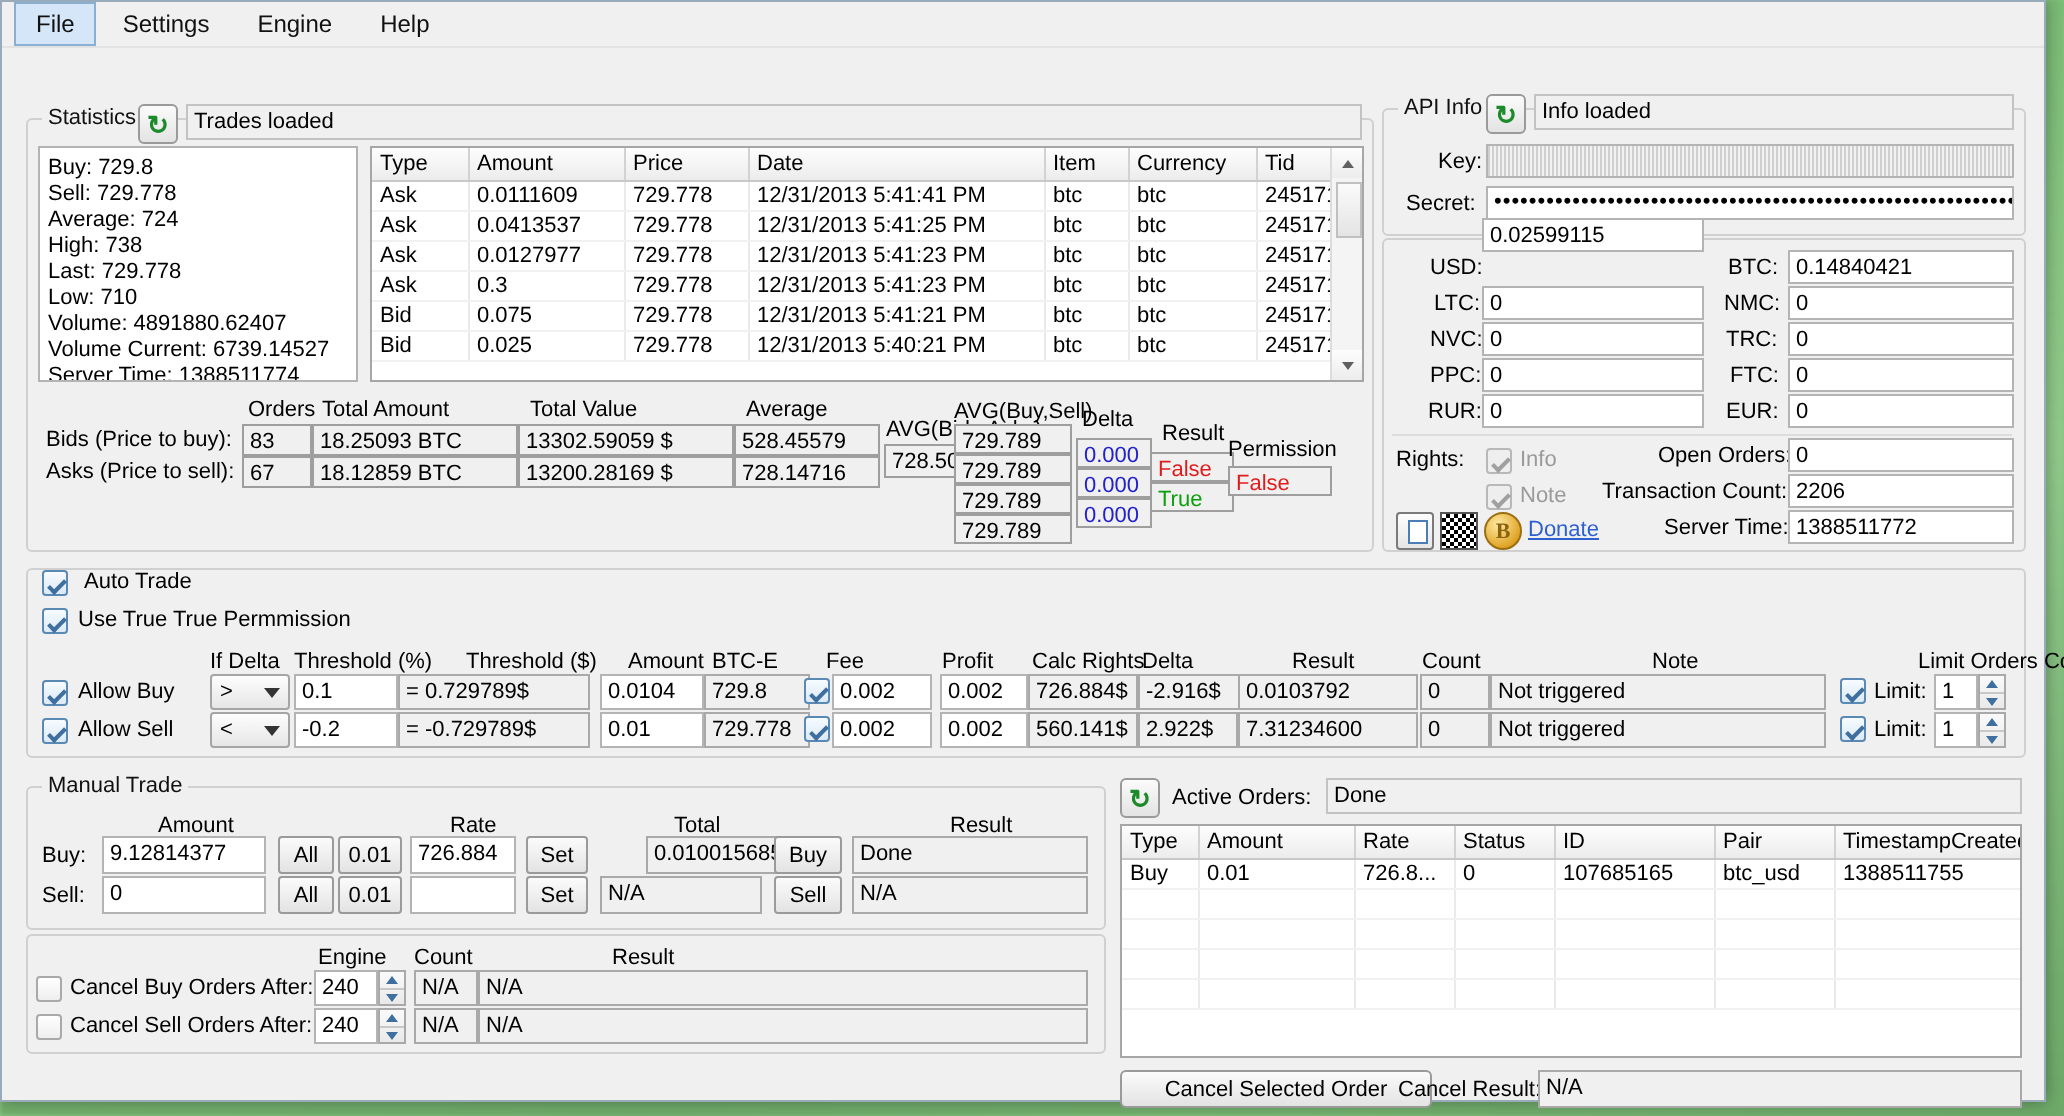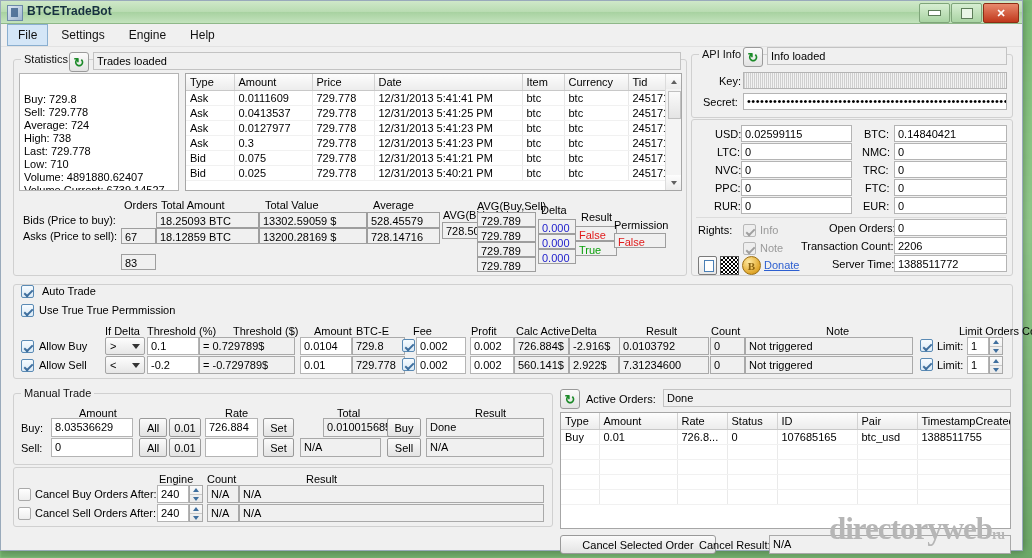--- a/index.html
+++ b/index.html
@@ -132,50 +132,37 @@
 <div class="desk-obj" style="left:616px;top:2px;width:22px;height:18px;background:#4e7a49;"></div>
 <div class="desk-obj" style="left:650px;top:6px;width:60px;height:9px;background:#5d8a57;"></div>
 <div class="desk-obj" style="left:730px;top:6px;width:40px;height:9px;background:#5d8a57;"></div>
 <div class="desk-obj" style="left:790px;top:6px;width:70px;height:9px;background:#5d8a57;"></div>
 <div class="desk-obj" style="left:290px;top:4px;width:40px;height:10px;background:#4f7d4a;"></div>
 <div class="desk-obj" style="left:345px;top:4px;width:30px;height:10px;background:#4f7d4a;"></div>
 <div class="desk-obj" style="left:390px;top:5px;width:22px;height:9px;background:#6a9a64;"></div>
 
 <div class="win">
 
-  <div class="titlebar">
-    <div class="tb-icon"></div>
-    <div class="tb-title">BTCETradeBot</div>
-    <div class="winbtns">
-      <div class="winbtn">
-          <i class="mn"></i>
-        </div>
-      <div class="winbtn">
-          <i class="mx"></i>
-        </div>
-      <div class="winbtn close">✕</div>
-    </div>
-  </div>
 
   <div class="menubar">
     <div class="menuitem sel">File</div>
     <div class="menuitem">Settings</div>
     <div class="menuitem">Engine</div>
     <div class="menuitem">Help</div>
   </div>
 
   <div class="gb" style="left:12px;top:58px;width:672px;height:215px;">
     <div class="lg">Statistics</div>
   </div>
   <div class="refresh" style="left:68px;top:51px;">
       <span>↻</span>
     </div>
   <div class="tb ro" style="left:92px;top:51px;width:588px;height:18px;">Trades loaded</div>
 
-  <div class="tb" style="left:18px;top:72px;width:160px;height:118px;padding:19px 4px;">
+  <div class="tb" style="left:18px;top:72px;width:160px;height:118px;padding:4px 4px;">
     <div style="line-height:13px;">
       <div>Buy: 729.8</div>
       <div>Sell: 729.778</div>
       <div>Average: 724</div>
       <div>High: 738</div>
       <div>Last: 729.778</div>
       <div>Low: 710</div>
       <div>Volume: 4891880.62407</div>
       <div>Volume Current: 6739.14527</div>
       <div>Server Time: 1388511774</div>
@@ -269,21 +256,21 @@
   </div>
 
   <div class="lbl" style="left:123px;top:198px;">Orders</div>
   <div class="lbl" style="left:160px;top:198px;">Total Amount</div>
   <div class="lbl" style="left:264px;top:198px;">Total Value</div>
   <div class="lbl" style="left:372px;top:198px;">Average</div>
 
   <div class="lbl" style="left:22px;top:213px;">Bids (Price to buy):</div>
   <div class="lbl" style="left:22px;top:229px;">Asks (Price to sell):</div>
 
-  <div class="valbox" style="left:120px;top:211px;width:35px;height:16px;margin-top:42px;">83</div>
+  <div class="valbox" style="left:120px;top:211px;width:35px;height:16px;">83</div>
   <div class="valbox" style="left:155px;top:211px;width:103px;height:16px;">18.25093 BTC</div>
   <div class="valbox" style="left:258px;top:211px;width:108px;height:16px;">13302.59059 $</div>
   <div class="valbox" style="left:366px;top:211px;width:73px;height:16px;">528.45579</div>
 
   <div class="valbox" style="left:120px;top:227px;width:35px;height:16px;">67</div>
   <div class="valbox" style="left:155px;top:227px;width:103px;height:16px;">18.12859 BTC</div>
   <div class="valbox" style="left:258px;top:227px;width:108px;height:16px;">13200.28169 $</div>
   <div class="valbox" style="left:366px;top:227px;width:73px;height:16px;">728.14716</div>
 
   <div class="lbl" style="left:442px;top:208px;">AVG(Bids,Asks)</div>
@@ -316,21 +303,21 @@
   <div class="tb ro" style="left:766px;top:46px;width:240px;height:18px;">Info loaded</div>
 
   <div class="lbl" style="left:718px;top:74px;">Key:</div>
   <div class="keymask" style="left:742px;top:71px;width:264px;height:17px;"></div>
   <div class="lbl" style="left:702px;top:95px;">Secret:</div>
   <div class="dots" style="left:742px;top:92px;width:264px;height:17px;">••••••••••••••••••••••••••••••••••••••••••••••••••••••••••••••••</div>
 
   <div class="gb" style="left:690px;top:118px;width:320px;height:155px;"></div>
 
   <div class="lbl" style="left:714px;top:127px;">USD:</div>
-  <div class="tb" style="left:740px;top:124px;width:111px;height:17px;">0.02599115</div>
+  <div class="tb" style="left:740px;top:108px;width:111px;height:17px;">0.02599115</div>
   <div class="lbl" style="left:863px;top:127px;">BTC:</div>
   <div class="tb" style="left:893px;top:124px;width:113px;height:17px;">0.14840421</div>
 
   <div class="lbl" style="left:716px;top:145px;">LTC:</div>
   <div class="tb" style="left:740px;top:142px;width:111px;height:17px;">0</div>
   <div class="lbl" style="left:861px;top:145px;">NMC:</div>
   <div class="tb" style="left:893px;top:142px;width:113px;height:17px;">0</div>
 
   <div class="lbl" style="left:714px;top:163px;">NVC:</div>
   <div class="tb" style="left:740px;top:160px;width:111px;height:17px;">0</div>
@@ -374,21 +361,21 @@
   <div class="cb on" style="left:20px;top:303px;"></div>
   <div class="lbl" style="left:38px;top:303px;">Use True True Permmission</div>
 
   <div class="lbl" style="left:104px;top:324px;">If Delta</div>
   <div class="lbl" style="left:146px;top:324px;">Threshold (%)</div>
   <div class="lbl" style="left:232px;top:324px;">Threshold ($)</div>
   <div class="lbl" style="left:313px;top:324px;">Amount</div>
   <div class="lbl" style="left:355px;top:324px;">BTC-E</div>
   <div class="lbl" style="left:412px;top:324px;">Fee</div>
   <div class="lbl" style="left:470px;top:324px;">Profit</div>
-  <div class="lbl" style="left:515px;top:324px;">Calc Active</div>
+  <div class="lbl" style="left:515px;top:324px;">Calc Rights</div>
   <div class="lbl" style="left:570px;top:324px;">Delta</div>
   <div class="lbl" style="left:645px;top:324px;">Result</div>
   <div class="lbl" style="left:710px;top:324px;">Count</div>
   <div class="lbl" style="left:825px;top:324px;">Note</div>
   <div class="lbl" style="left:918px;top:324px;margin-left:40px;">Limit Orders Count</div>
 
   <div class="cb on" style="left:20px;top:339px;"></div>
   <div class="lbl" style="left:38px;top:339px;">Allow Buy</div>
   <div class="combo" style="left:104px;top:336px;width:40px;height:18px;">
     <span>&gt;</span>
@@ -443,21 +430,21 @@
   <div class="gb" style="left:12px;top:392px;width:538px;height:70px;">
     <div class="lg">Manual Trade</div>
   </div>
 
   <div class="lbl" style="left:78px;top:406px;">Amount</div>
   <div class="lbl" style="left:224px;top:406px;">Rate</div>
   <div class="lbl" style="left:336px;top:406px;">Total</div>
   <div class="lbl" style="left:474px;top:406px;">Result</div>
 
   <div class="lbl" style="left:20px;top:421px;">Buy:</div>
-  <div class="tb" style="left:50px;top:417px;width:82px;height:19px;">8.03536629</div>
+  <div class="tb" style="left:50px;top:417px;width:82px;height:19px;">9.12814377</div>
   <div class="btn sm" style="left:138px;top:417px;width:28px;height:19px;">All</div>
   <div class="btn sm" style="left:168px;top:417px;width:32px;height:19px;">0.01</div>
   <div class="tb" style="left:204px;top:417px;width:53px;height:19px;">726.884</div>
   <div class="btn sm" style="left:262px;top:417px;width:31px;height:19px;">Set</div>
   <div class="tb flat" style="left:299px;top:417px;width:81px;height:19px;margin-left:23px;">0.0100156854</div>
   <div class="btn sm" style="left:386px;top:417px;width:34px;height:19px;">Buy</div>
   <div class="tb flat" style="left:425px;top:417px;width:118px;height:19px;">Done</div>
 
   <div class="lbl" style="left:20px;top:441px;">Sell:</div>
   <div class="tb" style="left:50px;top:437px;width:82px;height:19px;">0</div>
@@ -570,15 +557,14 @@
             <td></td>
           </tr>
       </tbody>
     </table>
   </div>
 
   <div class="btn" style="left:559px;top:534px;width:156px;height:19px;">Cancel Selected Order</div>
   <div class="lbl" style="left:698px;top:538px;">Cancel Result:</div>
   <div class="tb flat" style="left:768px;top:534px;width:242px;height:19px;">N/A</div>
 
-  <div class="wm" style="left:828px;top:510px;"><span>directoryweb</span><span class="ru">ru</span></div>
 
 </div>
 
 </body></html>

